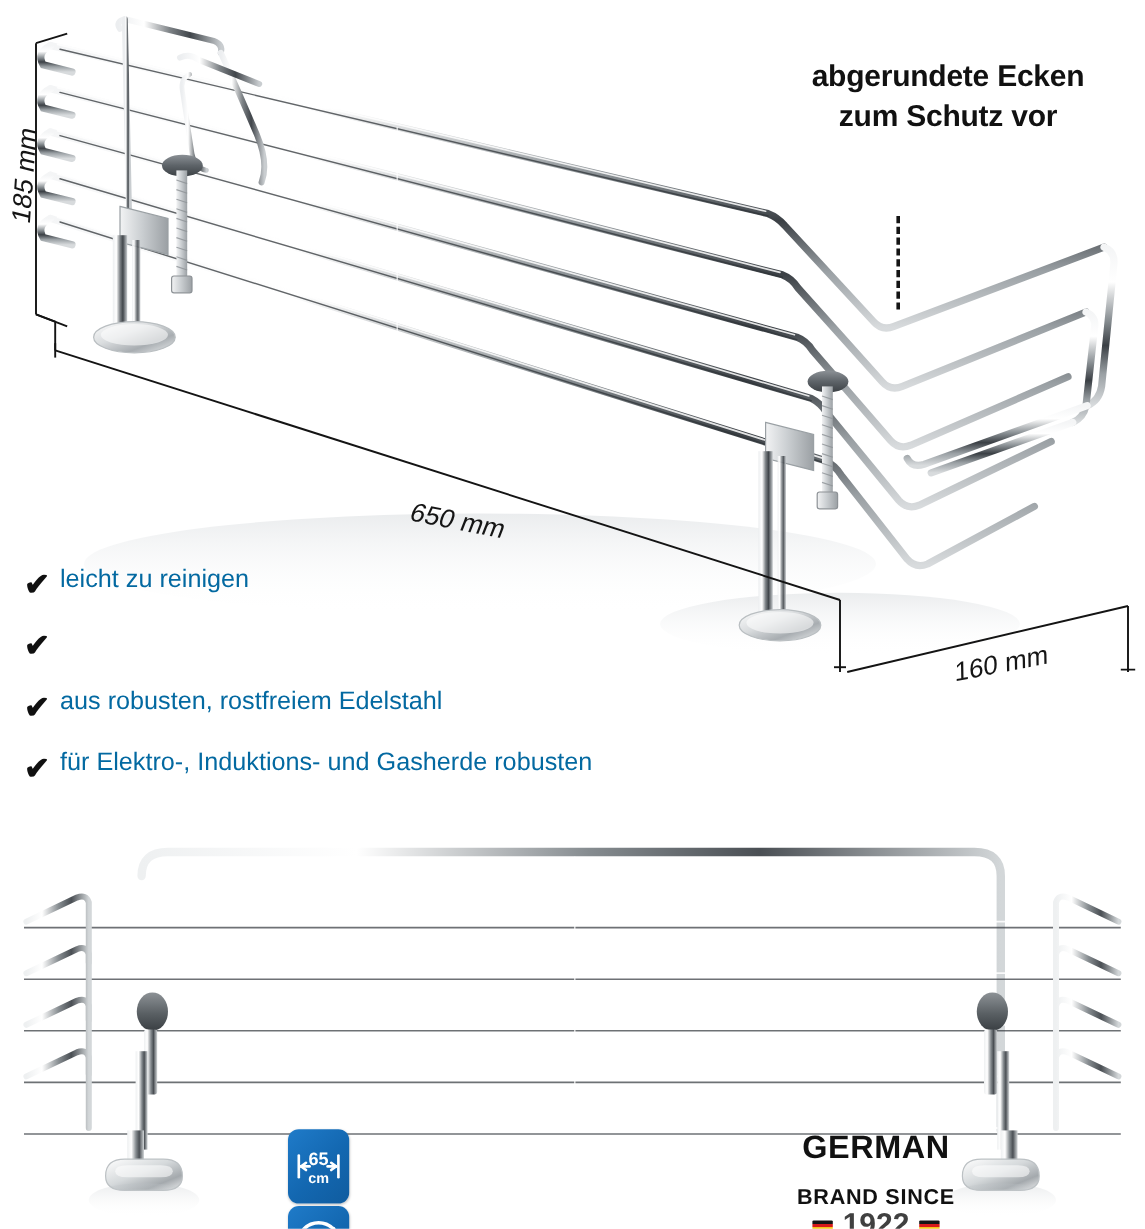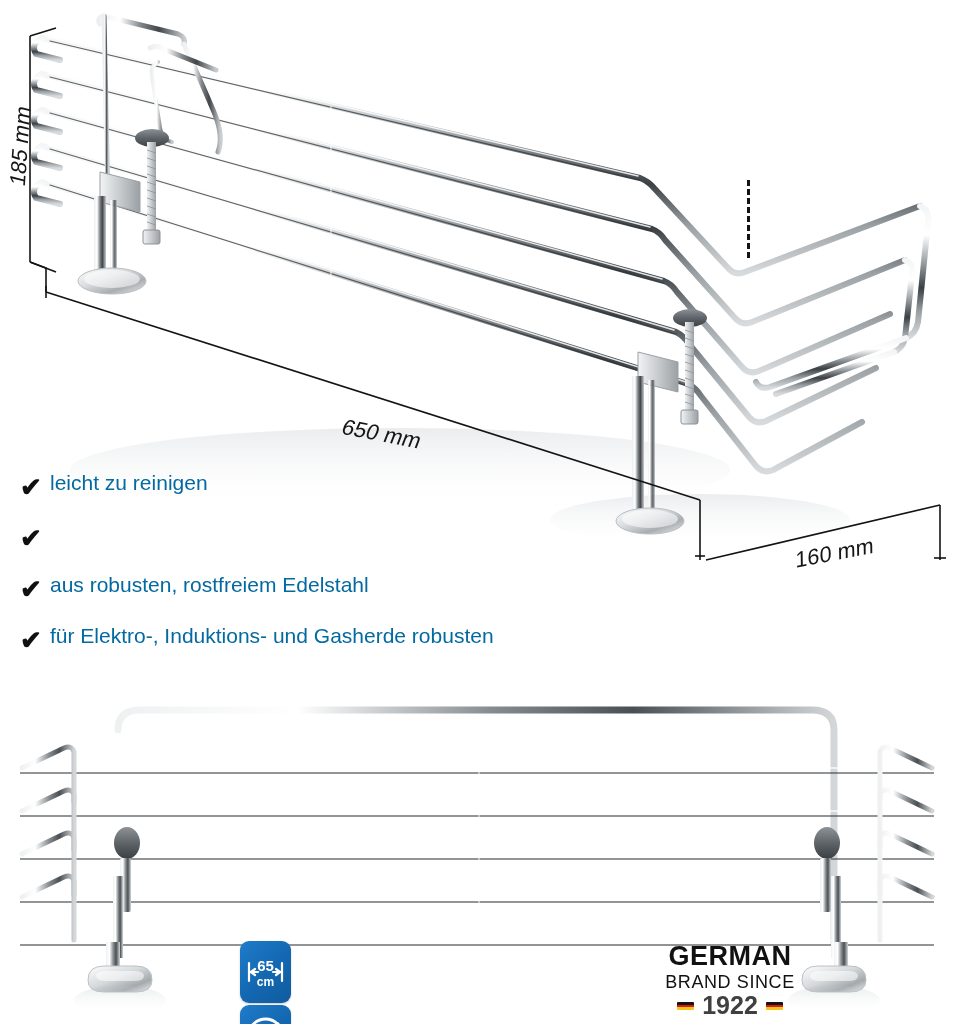--- a/index.html
+++ b/index.html
@@ -54,21 +54,21 @@
     width:51px;height:62px;border-radius:9px;
     background:linear-gradient(135deg,#1f7bc9 0%,#1367b0 55%,#105c9f 100%);
     position:relative;box-shadow:0 1px 2px rgba(0,0,0,.22);
     flex:0 0 auto;
   }
   .ico svg{position:absolute;left:0;top:0;width:100%;height:100%;}
 
   
   #badge{left:650px;top:943px;width:160px;text-align:center;line-height:1;}
   #badge .g1{font-size:27px;font-weight:700;letter-spacing:.5px;color:#111;}
-  #badge .g2{font-size:18px;font-weight:400;letter-spacing:.6px;color:#111;margin-top:3px;}
+  #badge .g2{font-size:18px;font-weight:700;letter-spacing:.6px;color:#111;margin-top:18px;}
   #badge .g3{font-size:25px;font-weight:700;color:#404040;margin-top:2px;
              display:flex;align-items:center;justify-content:center;gap:8px;text-align:center;}
   .flagbar{display:inline-block;width:17px;height:8px;border-radius:1px;
     background:linear-gradient(to bottom,#151515 0 34%,#d81a1a 34% 67%,#f5c518 67% 100%);}
 </style>
 </head>
 <body>
 
 <div class="stage">
 
@@ -235,20 +235,22 @@
       <path d="M700,500 L700,560"></path>
       <path d="M695,556 L705,556"></path>
 
       <path d="M706,560 L940,505"></path>
       <path d="M940,505 L940,560"></path>
       <path d="M934,558 L946,558"></path>
     </g>
   </svg>
 
   <div class="abs nosel" id="callout">
+    <div>abgerundete Ecken</div>
+    <div>zum Schutz vor</div>
   </div>
   <div class="abs" id="leader"></div>
 
   <div class="abs dimtxt nosel" id="dim185">
     <span>185 mm</span>
   </div>
   <div class="abs dimtxt nosel" id="dim650">
     <span>650 mm</span>
   </div>
   <div class="abs dimtxt nosel" id="dim160">

